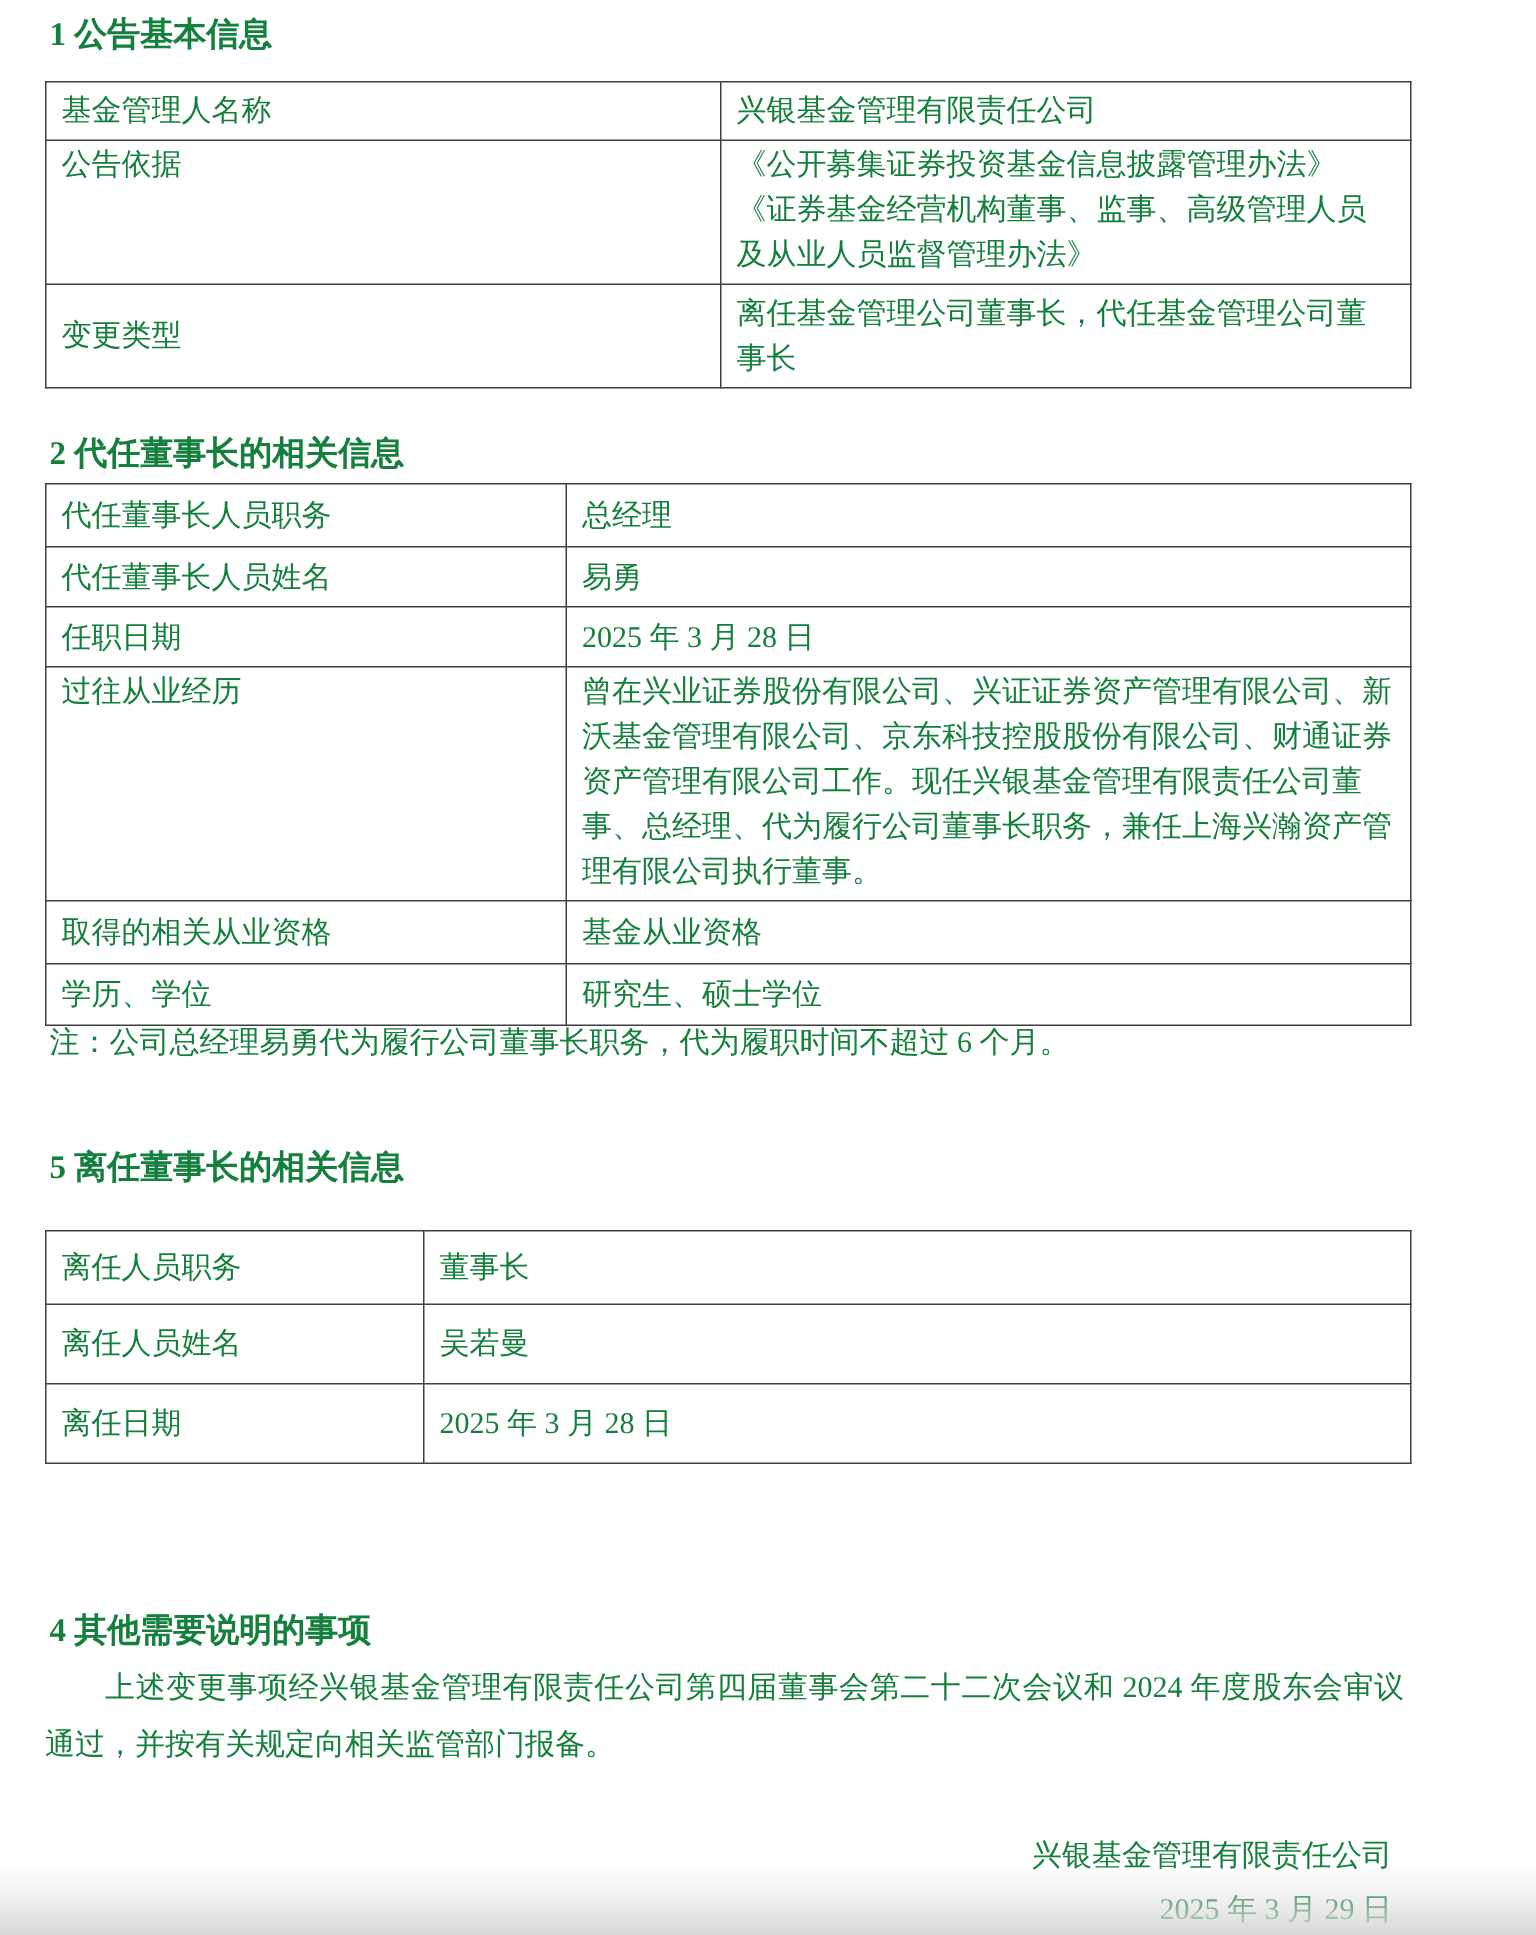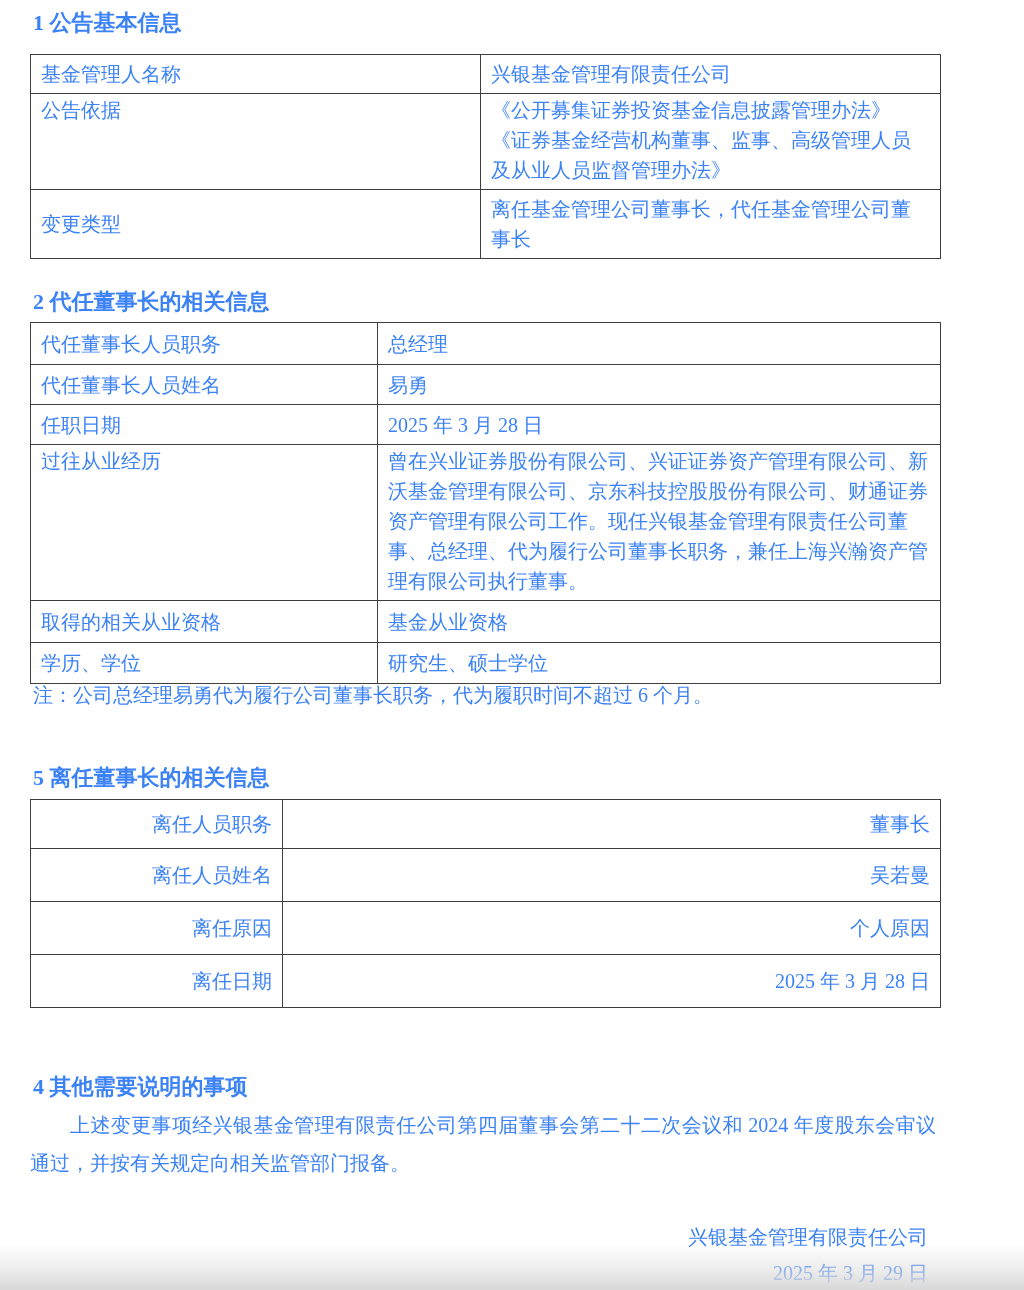--- a/index.html
+++ b/index.html
@@ -5,21 +5,21 @@
   html, body {
     margin: 0;
     padding: 0;
     background: #ffffff;
   }
   #page {
     position: relative;
     width: 1024px;
     height: 1290px;
     background: #ffffff;
-    color: #3b82f6;
+    color: #15803d;
     font-family: "Liberation Serif", "DejaVu Serif", serif;
     font-size: 20px;
     overflow: hidden;
   }
   .heading {
     position: absolute;
     left: 33px;
     font-size: 22px;
     font-weight: bold;
     line-height: 30px;
@@ -55,21 +55,21 @@
   #table-acting col.c2 { width: 563px; }
   #table-acting tr:nth-child(1) td { height: 33px; }
   #table-acting tr:nth-child(2) td { height: 31px; }
   #table-acting tr:nth-child(3) td { height: 31px; }
   #table-acting tr:nth-child(4) td { height: 150px; }
   #table-acting tr:nth-child(5) td { height: 33px; }
   #table-acting tr:nth-child(6) td { height: 32px; }
   #table-acting tr:nth-child(7) td { height: 32px; }
 
   
-  #table-departing { top: 799px; width: 910px; text-align: right; }
+  #table-departing { top: 820px; width: 910px; }
   #table-departing col.c1 { width: 252px; }
   #table-departing col.c2 { width: 658px; }
   #table-departing td { height: 44px; }
   #table-departing tr:nth-child(1) td { height: 40px; }
 
   #heading-1 { top: 8px; }
   #heading-2 { top: 287px; }
   #heading-3 { top: 763px; }
   #heading-4 { top: 1072px; }
 
@@ -184,24 +184,20 @@
     <tbody>
         <tr>
       <td>离任人员职务</td>
       <td>董事长</td>
     </tr>
     <tr>
       <td>离任人员姓名</td>
       <td>吴若曼</td>
     </tr>
     <tr>
-      <td>离任原因</td>
-      <td>个人原因</td>
-    </tr>
-    <tr>
       <td>离任日期</td>
       <td>2025 年 3 月 28 日</td>
     </tr>
   </tbody>
     </table>
 
   <div class="heading" id="heading-4">4 其他需要说明的事项</div>
 
   <div id="closing-paragraph">上述变更事项经兴银基金管理有限责任公司第四届董事会第二十二次会议和 2024 年度股东会审议通过，并按有关规定向相关监管部门报备。</div>
 

